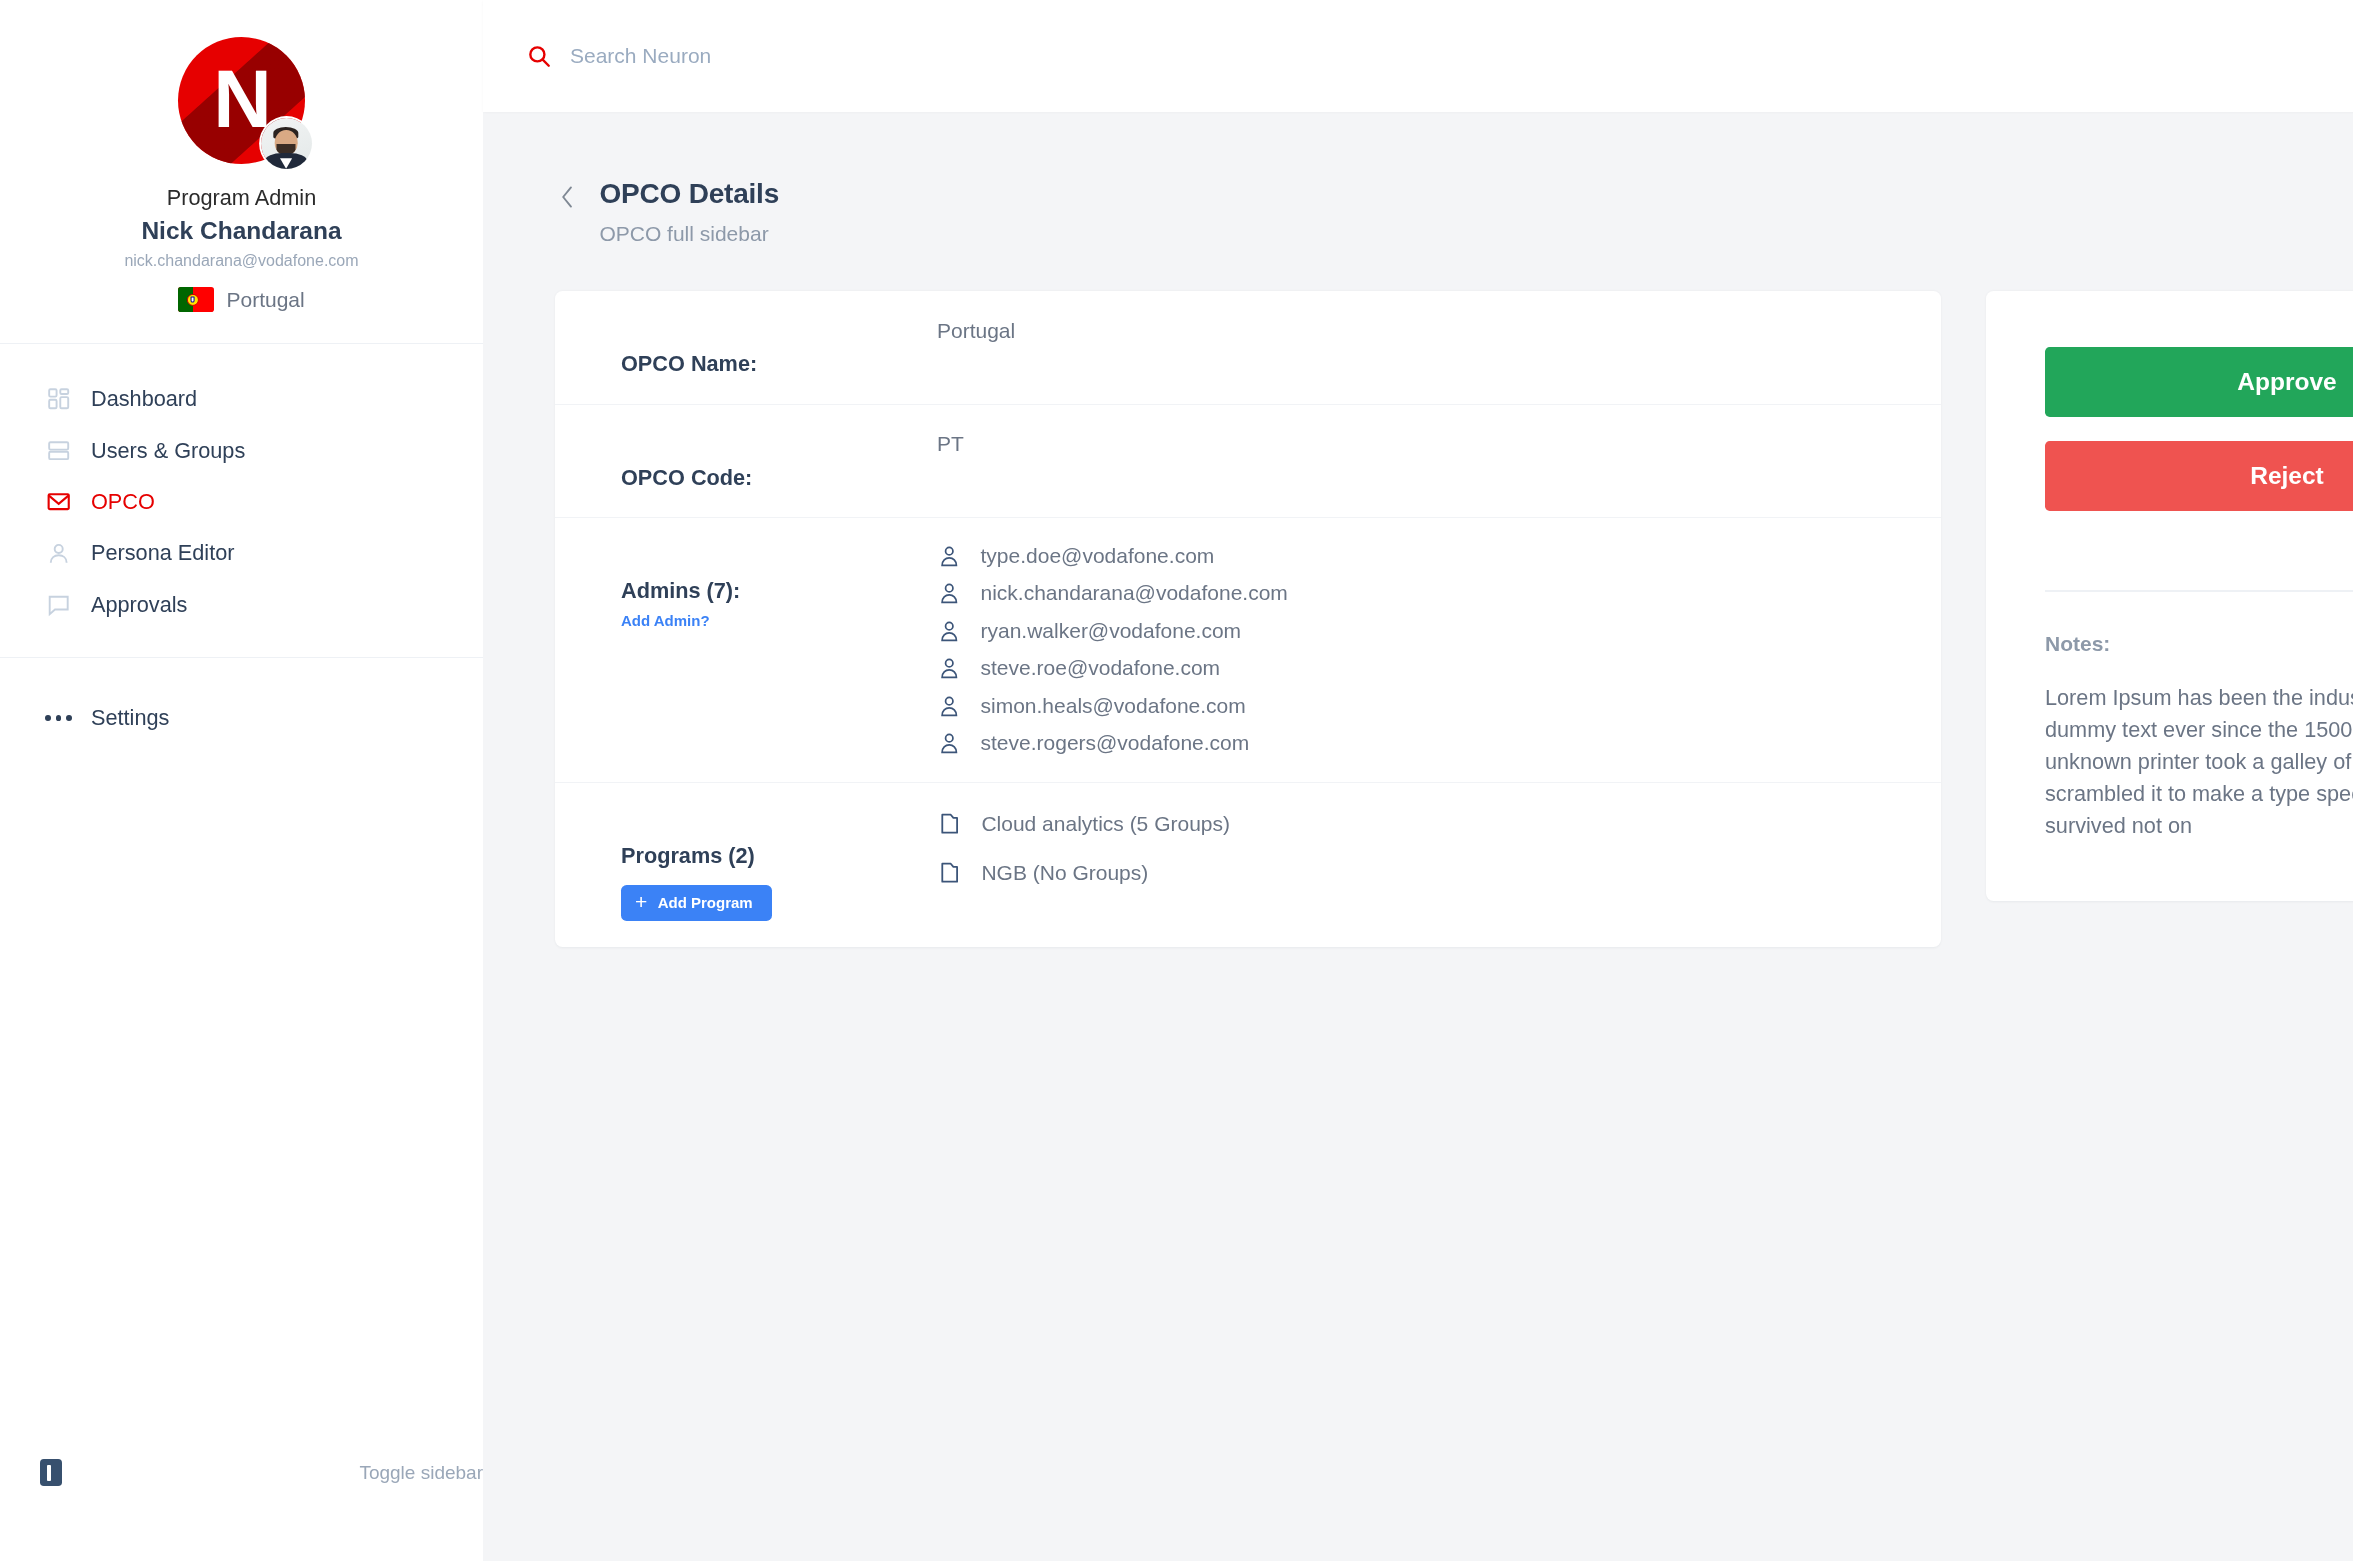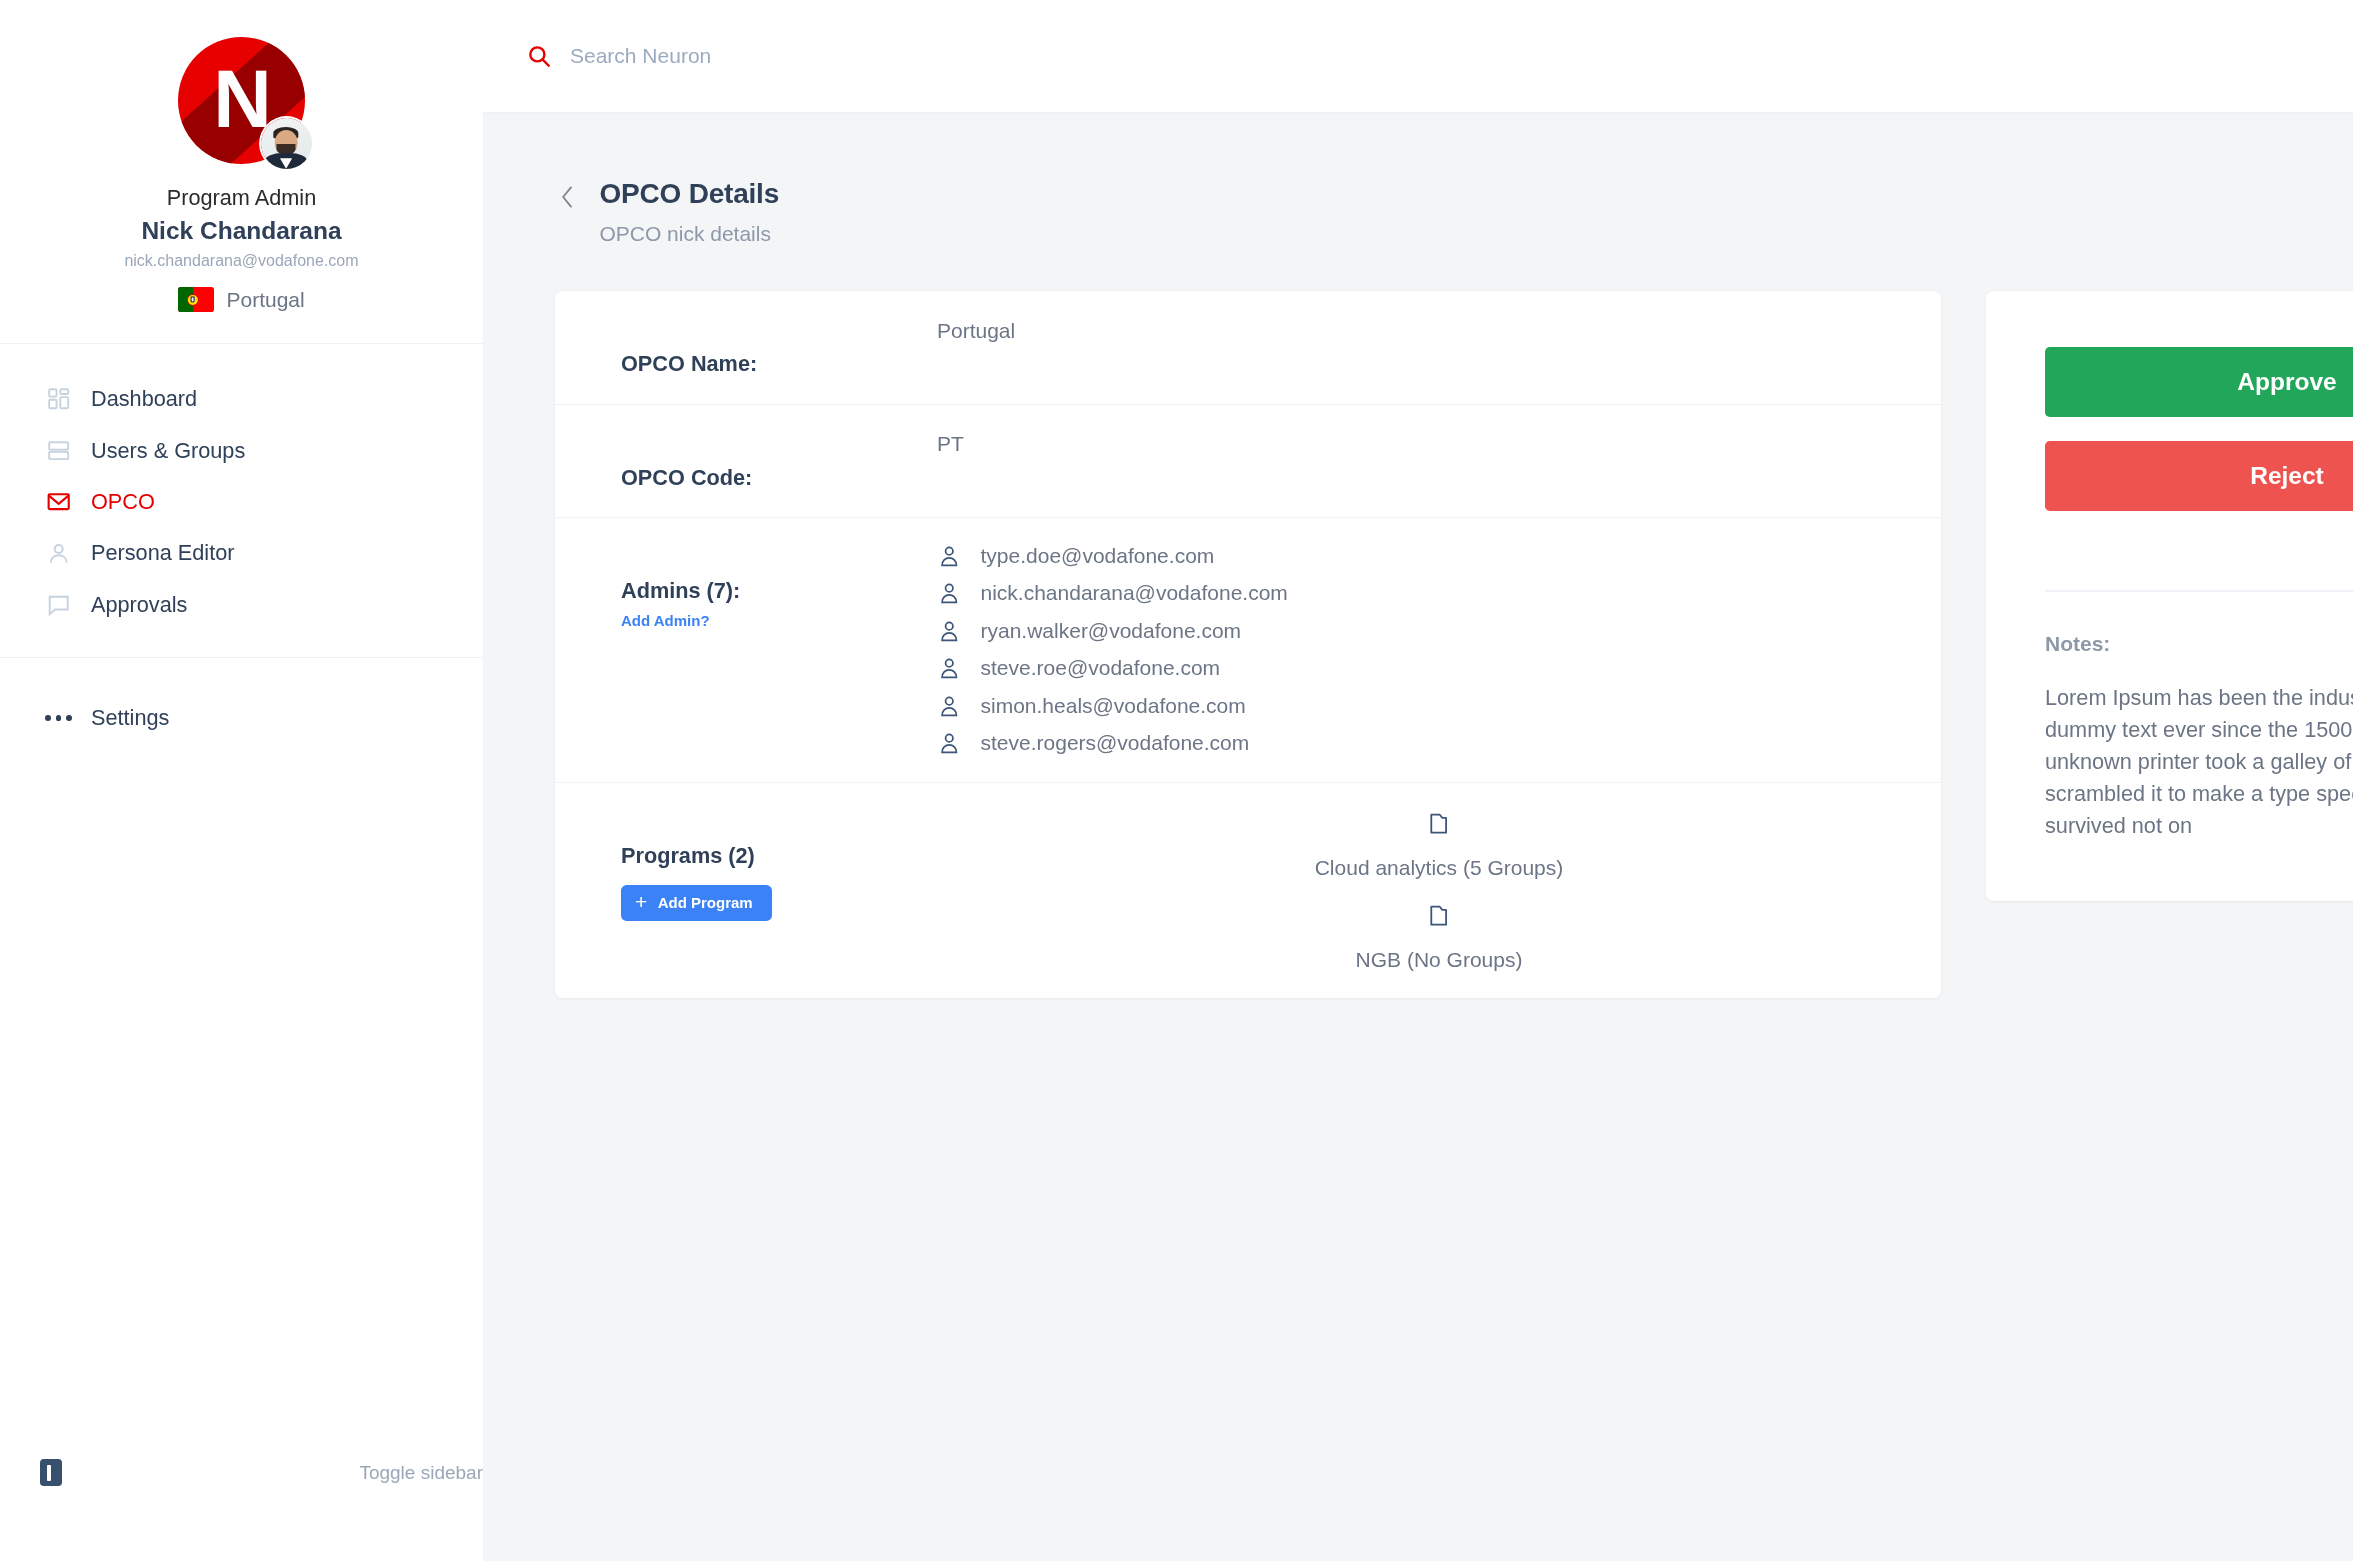--- a/index.html
+++ b/index.html
@@ -385,21 +385,20 @@
   }
   .admin-item svg { width: 24.5px; height: 24.5px; display: block; flex: 0 0 24.5px; }
   .admin-email { font-size: 21px; color: #6b7585; }
 
   .program-list { display: flex; flex-direction: column; gap: 23.5px; padding-top: 2.8px; }
   .program-item {
     display: flex;
     align-items: center;
     gap: 19px;
     cursor: pointer;
-    flex-direction: column;
   }
   .program-item svg { width: 25.4px; height: 25.4px; display: block; flex: 0 0 25.4px; }
   .program-name { font-size: 21px; color: #6b7585; }
 
   .add-program-btn {
     display: inline-flex;
     align-items: center;
     gap: 10.4px;
     margin-top: 16px;
     background: #3b82f6;
@@ -586,21 +585,21 @@
     <div class="content">
 
       <div class="page-head">
         <div class="back-btn">
           <svg viewBox="0 0 24 30" fill="none" stroke="#7f8894" stroke-width="2.2" stroke-linecap="round" stroke-linejoin="round">
             <path d="M16 4 L7 15 L16 26"></path>
           </svg>
         </div>
         <div>
           <div class="page-title">OPCO Details</div>
-          <div class="page-sub">OPCO nick details</div>
+          <div class="page-sub">OPCO full sidebar</div>
         </div>
       </div>
 
       <div class="panels">
 
         <div class="card">
 
           <div class="row">
             <div class="row-label-col">
               <div class="row-label">OPCO Name:</div>

